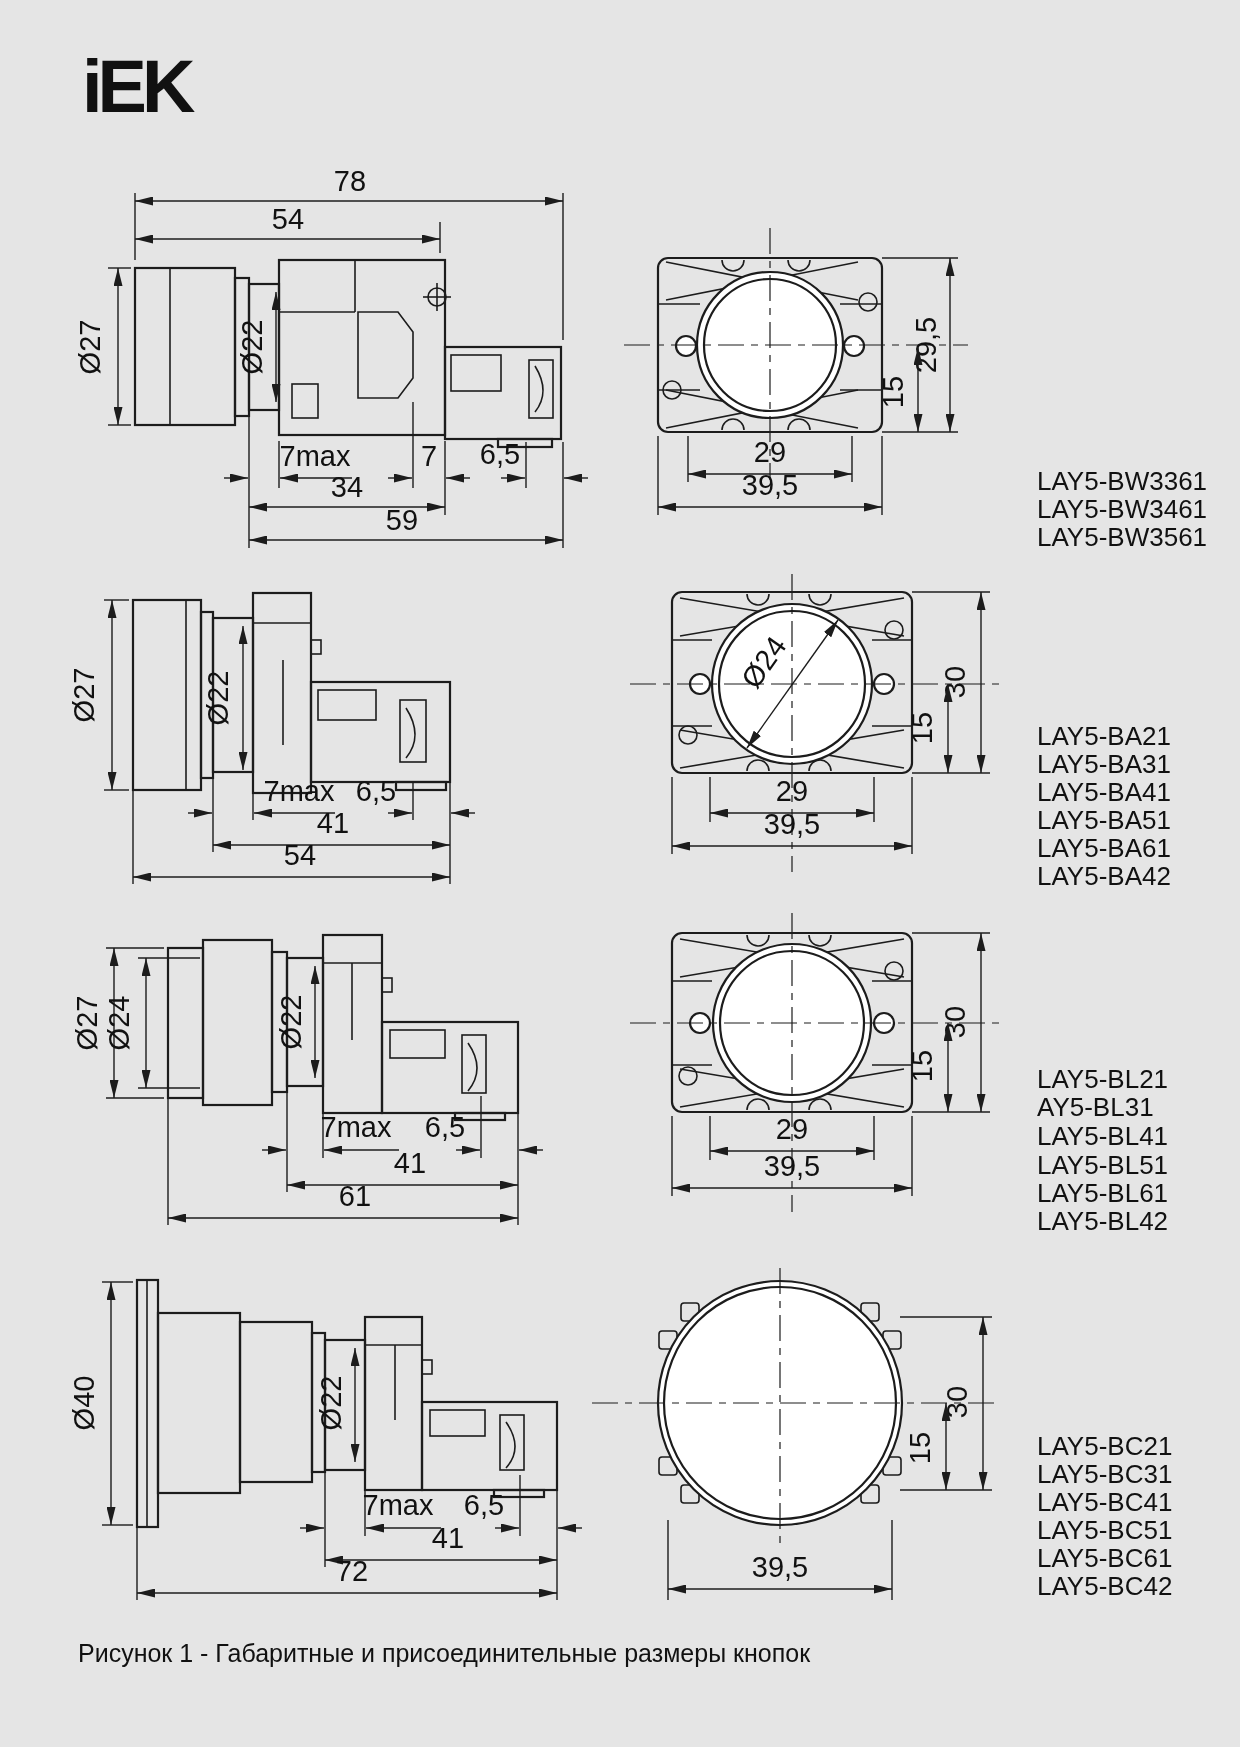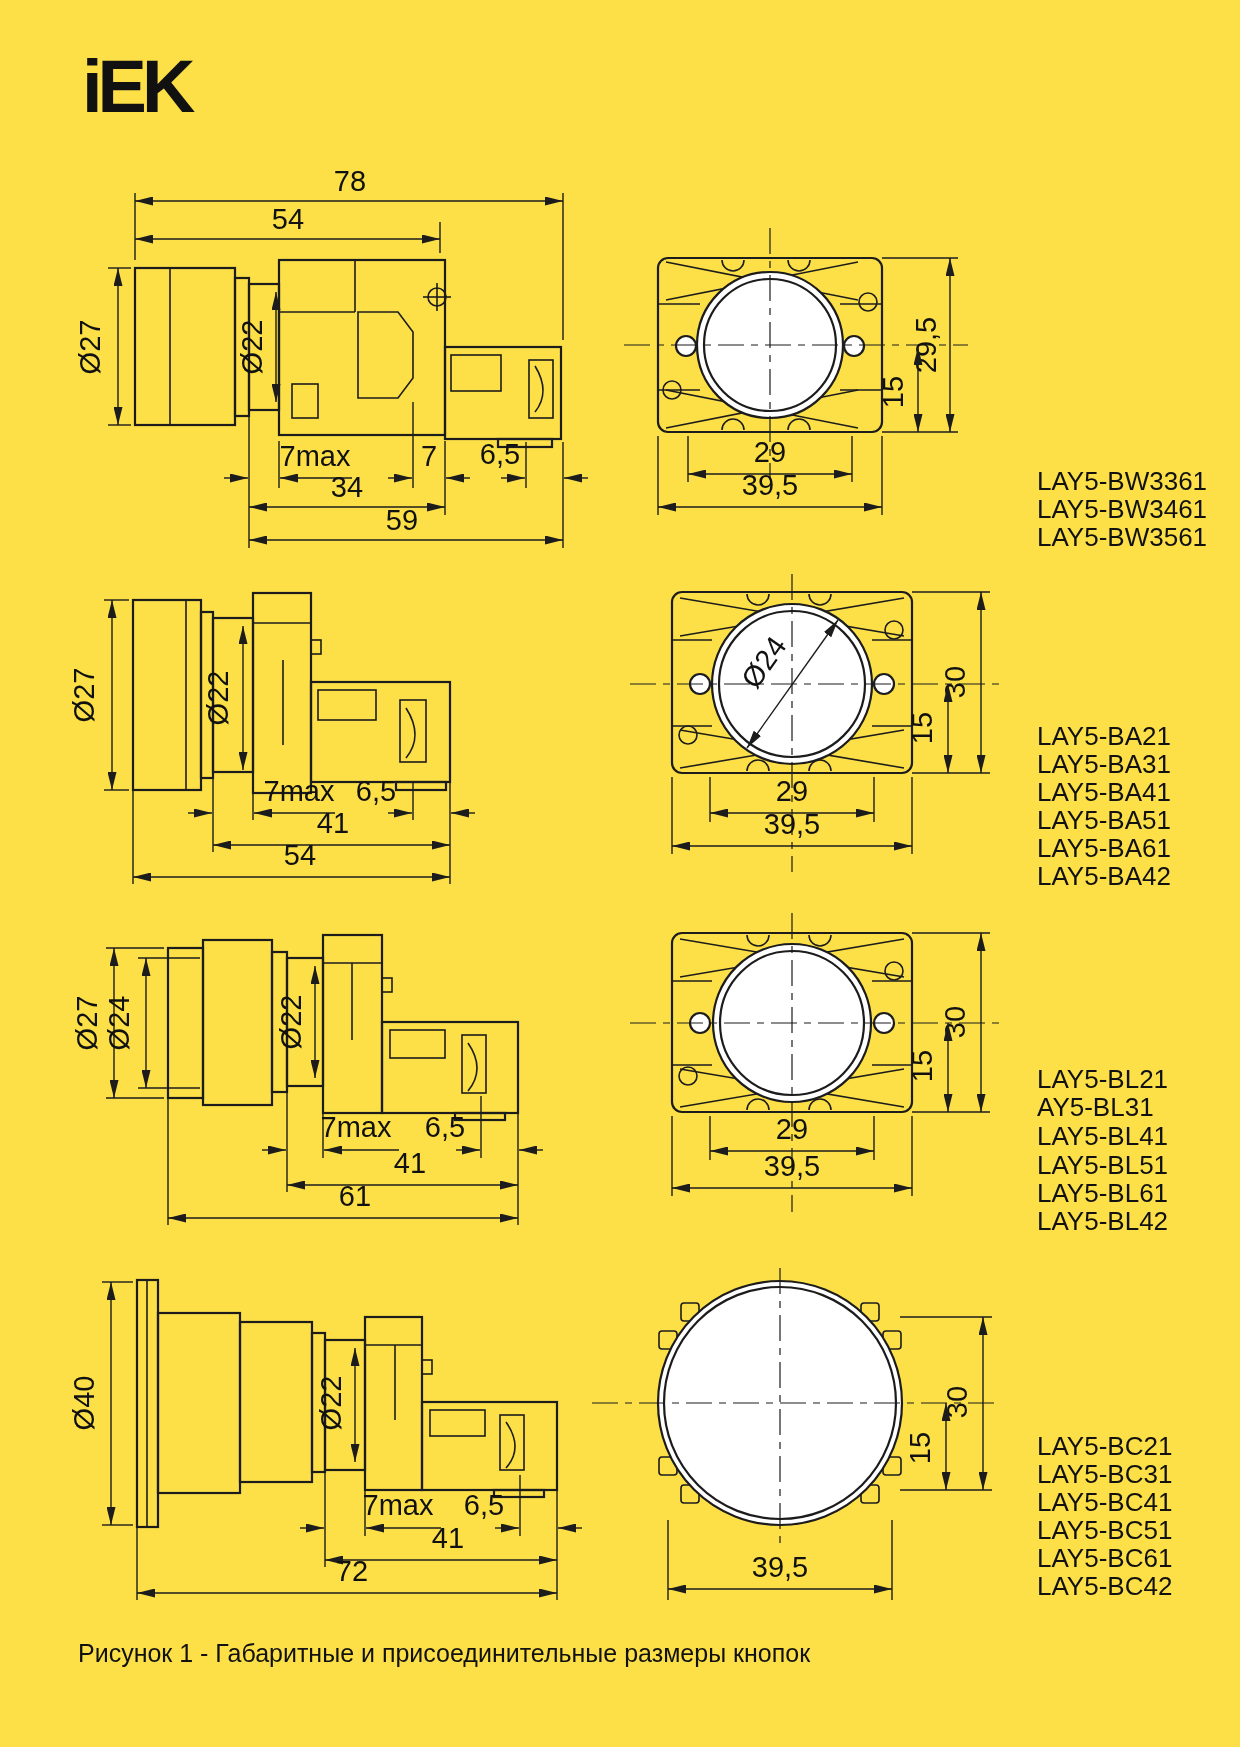--- a/index.html
+++ b/index.html
@@ -1,16 +1,16 @@
 <!DOCTYPE html>
 <html><head>
 <meta charset="utf-8">
 <style>
   html,body{margin:0;padding:0;background:#ffffff;}
-  .page{position:relative;width:1240px;height:1747px;background:#fde047;overflow:hidden;
+  .page{position:relative;width:1240px;height:1747px;background:#e5e5e5;overflow:hidden;
         font-family:"Liberation Sans", sans-serif;}
   svg{display:block;}
   .o  {fill:none;stroke:#1c1c1c;stroke-width:2.2;}
   .o2 {fill:none;stroke:#1c1c1c;stroke-width:1.6;}
   .wf {fill:#ffffff;stroke:#1c1c1c;stroke-width:2.2;}
   .d  {fill:none;stroke:#1c1c1c;stroke-width:1.4;}
   .dm {fill:none;stroke:#1c1c1c;stroke-width:1.4;marker-start:url(#arr);marker-end:url(#arr);}
   .ae {fill:none;stroke:#1c1c1c;stroke-width:1.4;marker-end:url(#arr);}
   .cl {fill:none;stroke:#1c1c1c;stroke-width:1.2;stroke-dasharray:26 7 7 7;}
   text{fill:#111;font-family:"Liberation Sans", sans-serif;}

